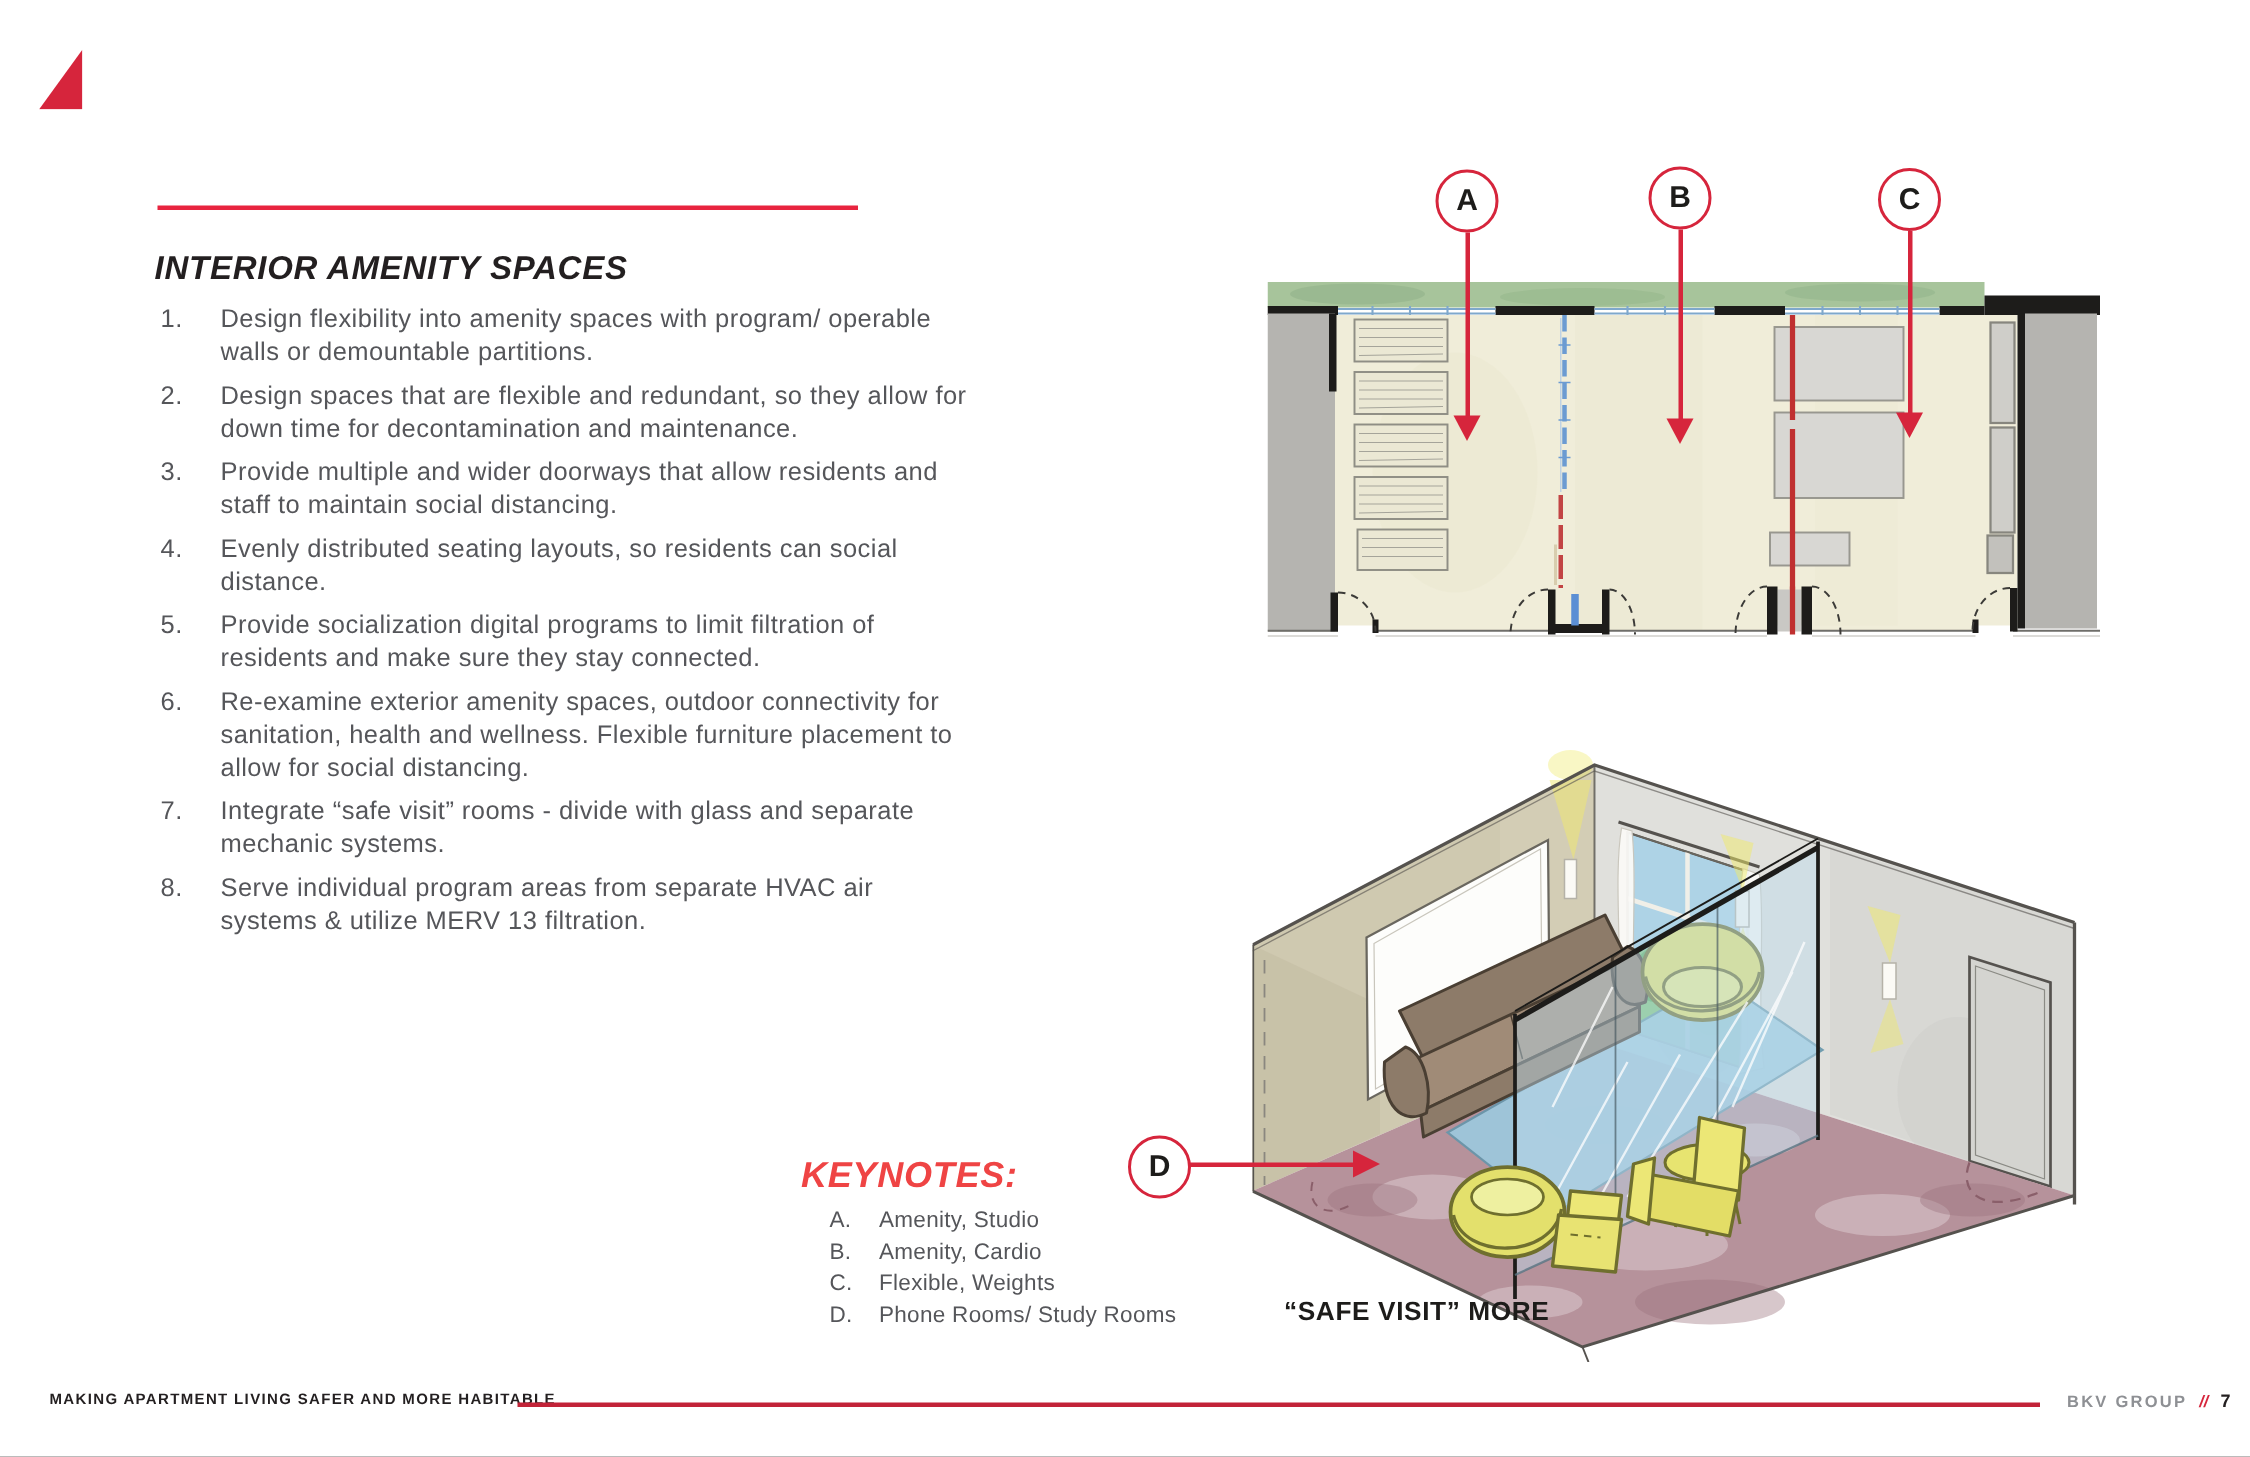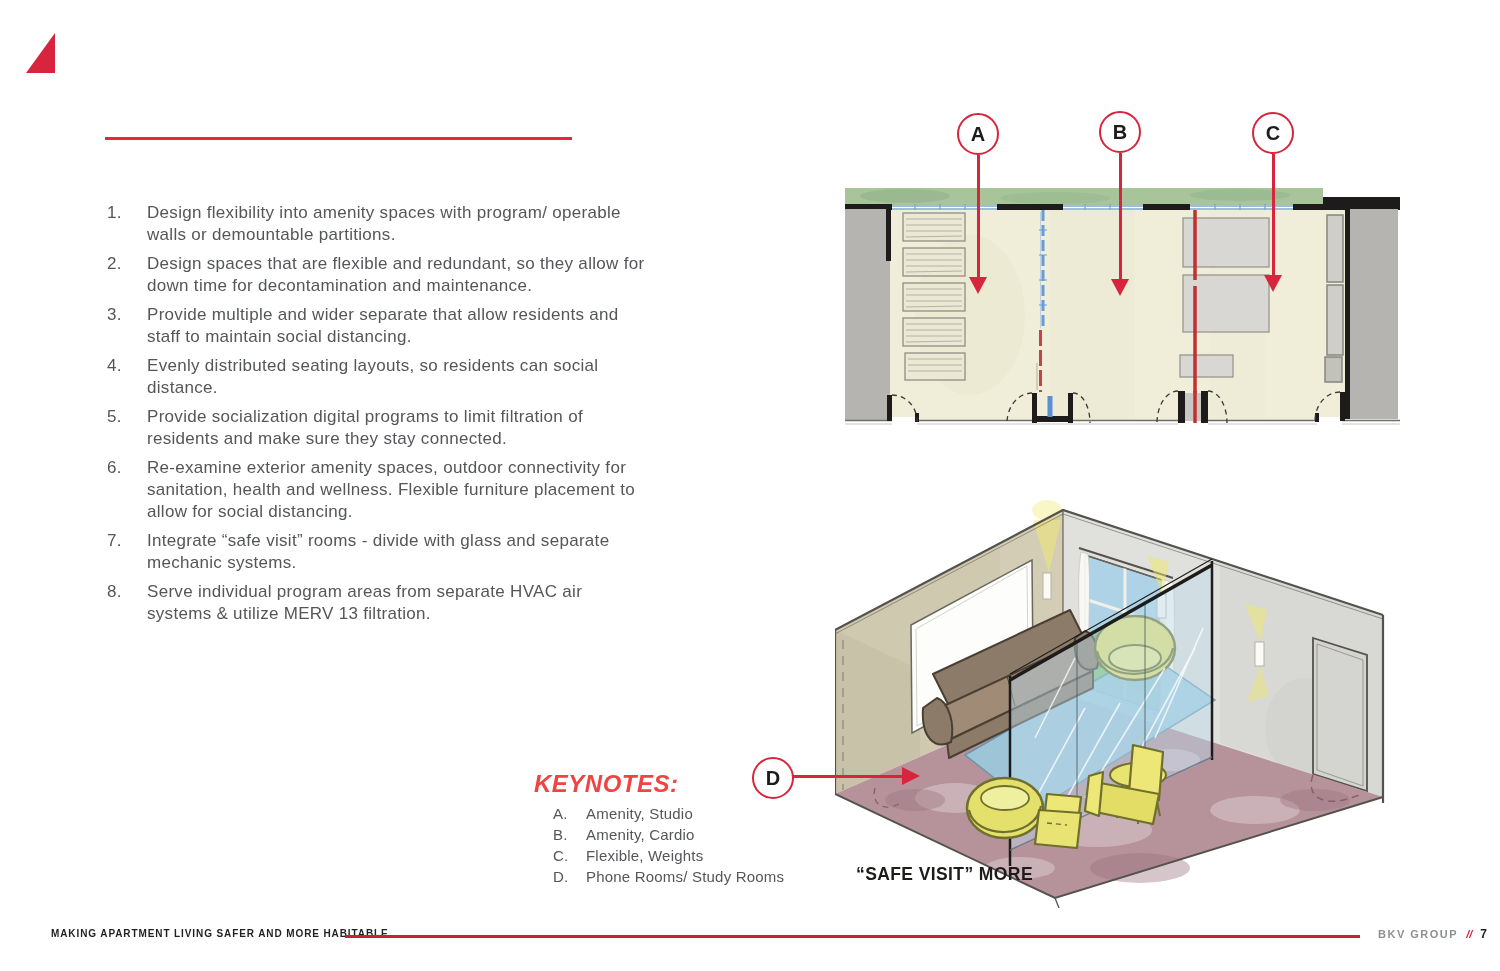--- a/index.html
+++ b/index.html
@@ -33,48 +33,49 @@
   .arrow-line-v{width:3px;background:#d6253c;z-index:4;}
   .arrow-head-down{width:0;height:0;border-left:9px solid transparent;border-right:9px solid transparent;
                    border-top:17px solid #d6253c;z-index:4;}
   .arrow-line-h{height:3px;background:#d6253c;z-index:6;}
   .arrow-head-right{width:0;height:0;border-top:9px solid transparent;border-bottom:9px solid transparent;
                     border-left:18px solid #d6253c;z-index:6;}
 
   .fig-caption{font-size:17.5px;font-weight:700;letter-spacing:.4px;color:#1d1c1a;white-space:nowrap;}
 
   
-  .footer-tagline{left:33px;top:928px;font-size:10px;font-weight:700;letter-spacing:.9px;color:#231f20;white-space:nowrap;margin-left:18px;}
+  .footer-tagline{left:33px;top:928px;font-size:10px;font-weight:700;letter-spacing:.9px;color:#231f20;white-space:nowrap;}
   .footer-line-left{left:345px;top:935px;width:1015px;height:2.5px;background:#c22338;}
   .footer-right{left:1378px;top:927px;display:flex;align-items:baseline;gap:8px;font-size:11px;font-weight:700;}
   .footer-brand{color:#8e9094;letter-spacing:1.5px;}
   .footer-sep{color:#d6253c;font-style:italic;}
   .footer-page{color:#231f20;font-size:12px;}
 </style>
 </head>
 <body>
 
 <div class="page">
 
   <div class="abs logo-tri"></div>
   <div class="abs title-underline"></div>
+  <div class="abs section-heading">INTERIOR AMENITY SPACES</div>
 
   <div class="abs guidelines">
     <ol>
       <li>
           <span class="num">1.</span>
           <span class="txt">Design flexibility into amenity spaces with program/ operable walls or demountable partitions.</span>
         </li>
       <li>
           <span class="num">2.</span>
           <span class="txt">Design spaces that are flexible and redundant, so they allow for down time for decontamination and maintenance.</span>
         </li>
       <li>
           <span class="num">3.</span>
-          <span class="txt">Provide multiple and wider separate that allow residents and staff to maintain social distancing.</span>
+          <span class="txt">Provide multiple and wider doorways that allow residents and staff to maintain social distancing.</span>
         </li>
       <li>
           <span class="num">4.</span>
           <span class="txt">Evenly distributed seating layouts, so residents can social distance.</span>
         </li>
       <li>
           <span class="num">5.</span>
           <span class="txt">Provide socialization digital programs to limit filtration of residents and make sure they stay connected.</span>
         </li>
       <li>

